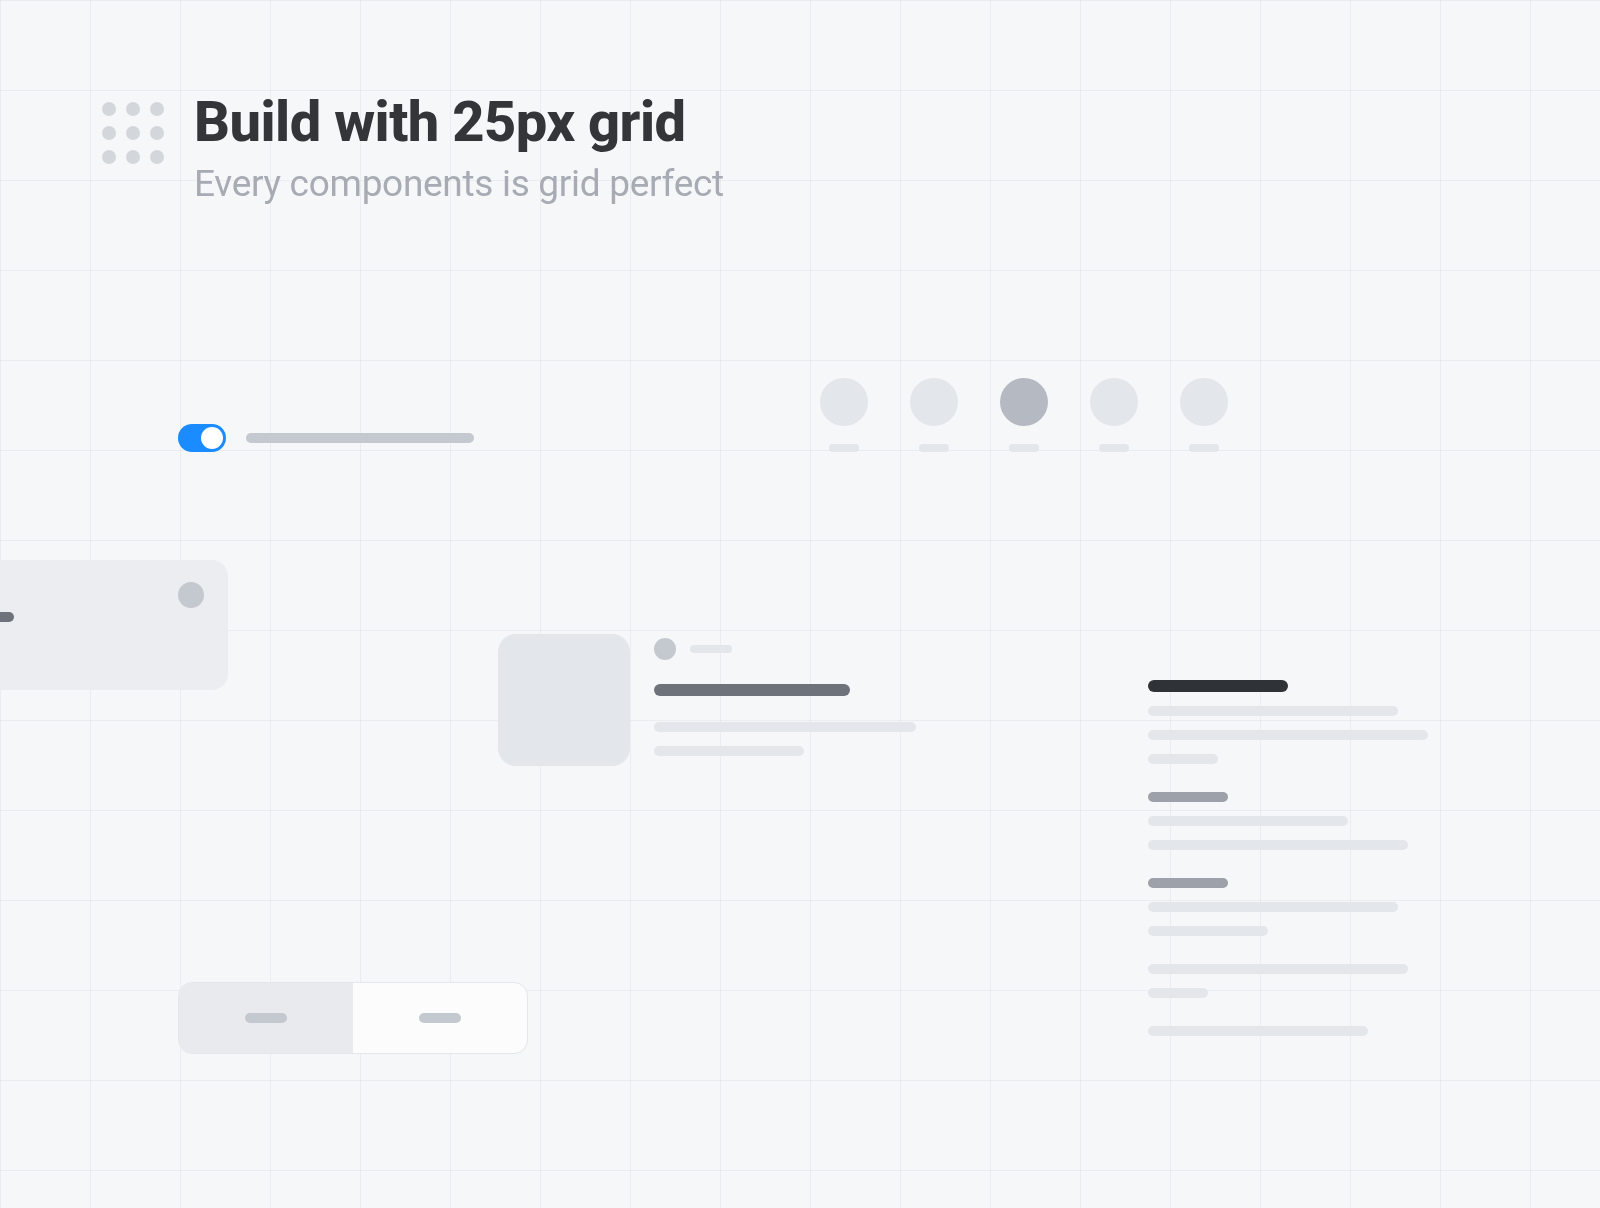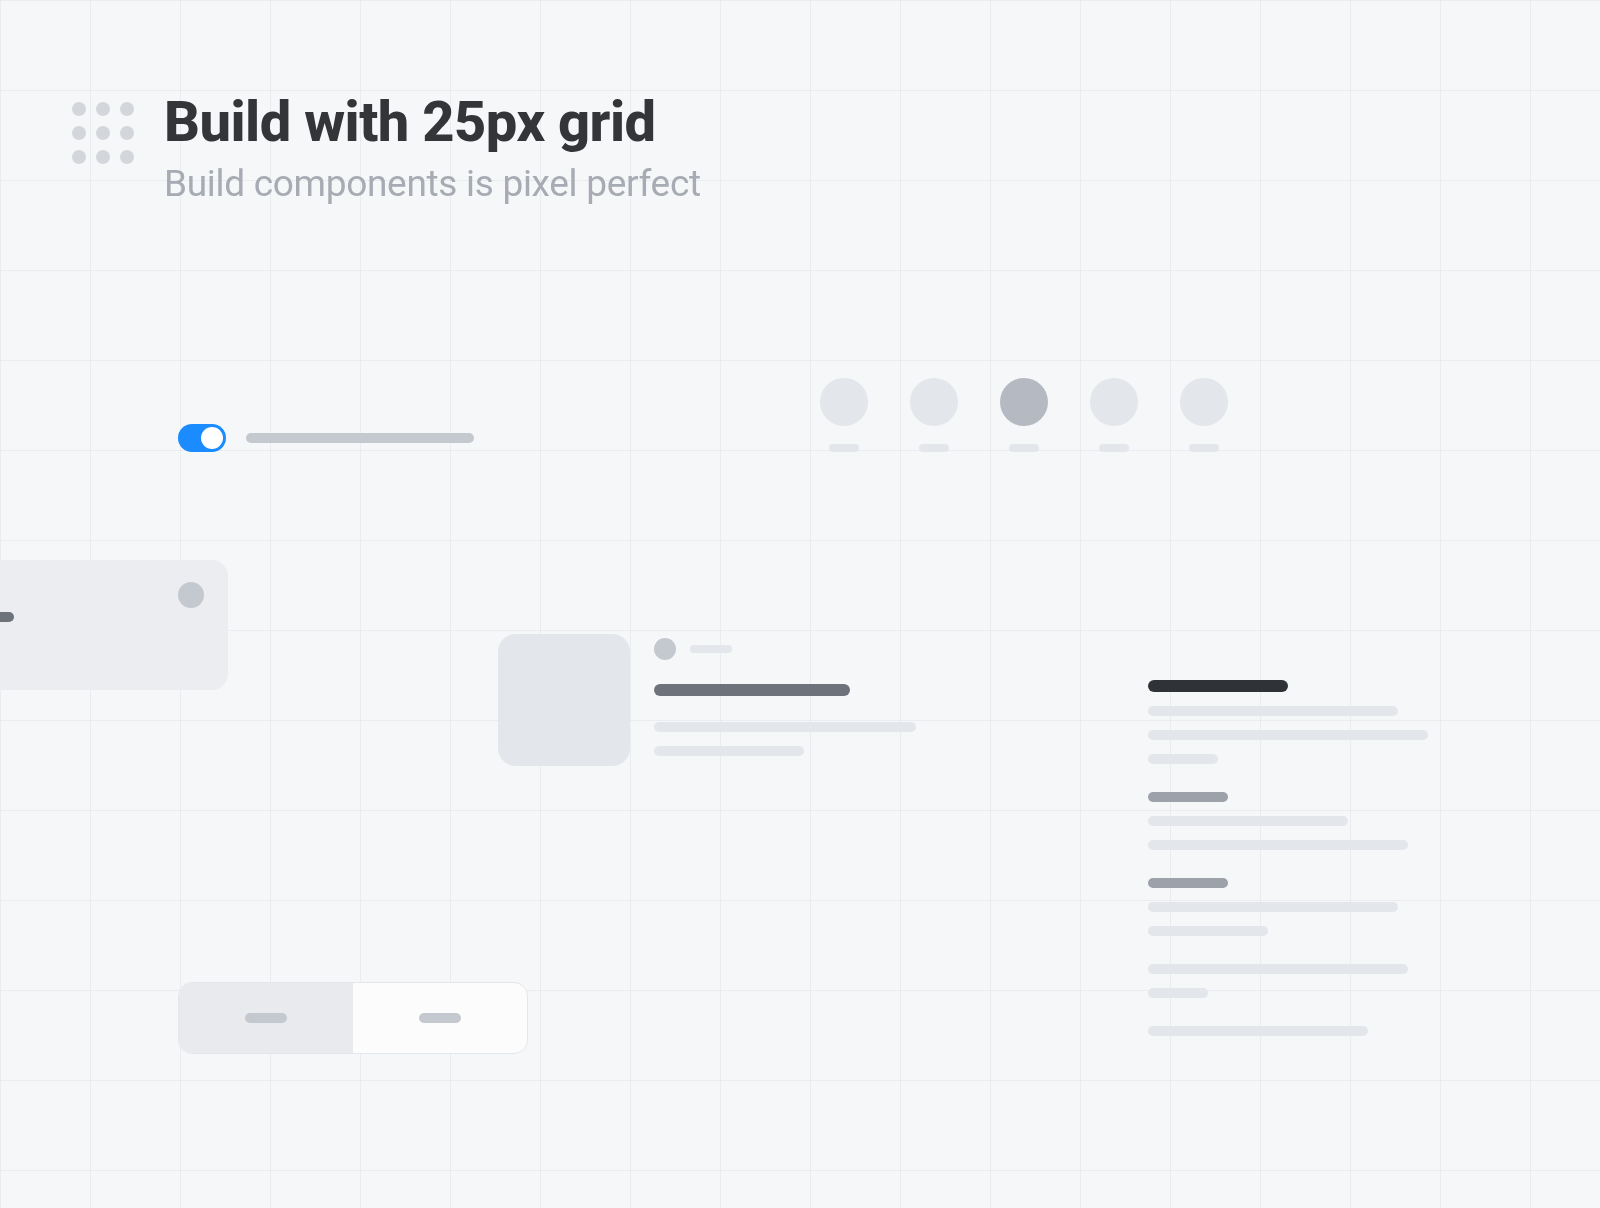--- a/index.html
+++ b/index.html
@@ -17,21 +17,21 @@
       linear-gradient(to right, rgba(200,205,212,0.25) 1px, transparent 1px),
       linear-gradient(to bottom, rgba(200,205,212,0.25) 1px, transparent 1px);
     background-size: 90px 90px;
     pointer-events: none;
   }
 
   
   .header {
     position: absolute;
     top: 92px;
-    left: 72px;
+    left: 102px;
     display: flex;
     align-items: flex-start;
     gap: 30px;
   }
   .grid-icon {
     display: grid;
     grid-template-columns: repeat(3, 14px);
     grid-template-rows: repeat(3, 14px);
     gap: 10px;
     margin-top: 10px;
@@ -189,21 +189,21 @@
       <span></span>
     <span></span>
       <span></span>
       <span></span>
     <span></span>
       <span></span>
       <span></span>
   </div>
   <div>
     <div class="title">Build with 25px grid</div>
-    <div class="subtitle">Build components is pixel perfect</div>
+    <div class="subtitle">Every components is grid perfect</div>
   </div>
 </div>
 
 <div class="toggle-row">
   <div class="toggle">
     <div class="knob"></div>
   </div>
   <div class="toggle-bar"></div>
 </div>
 

